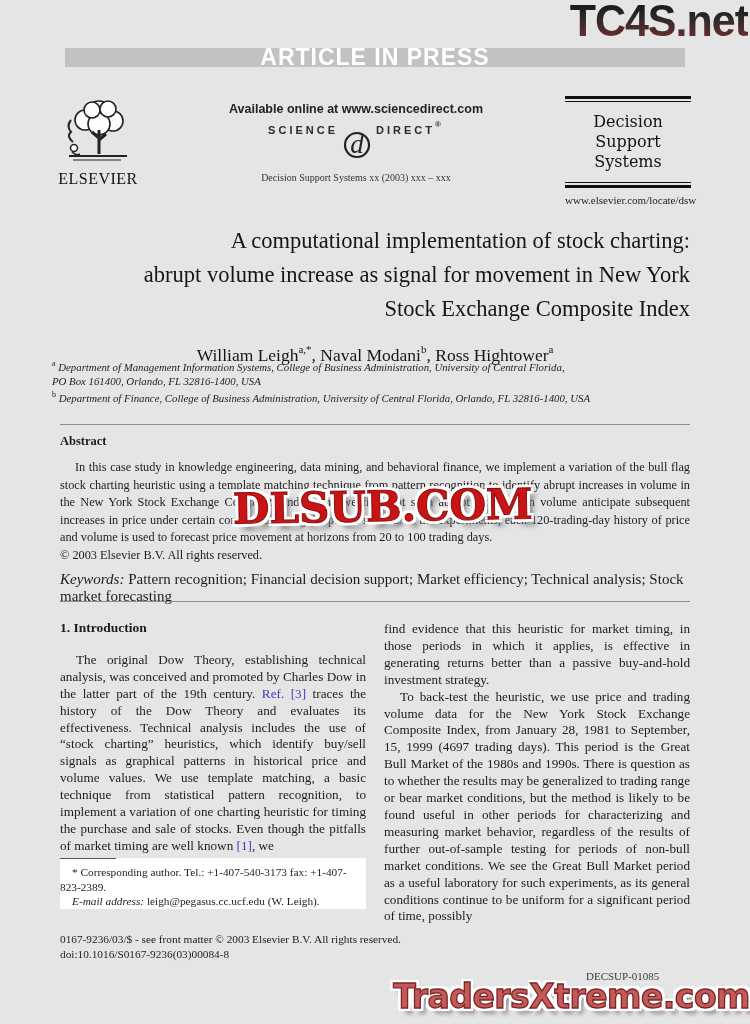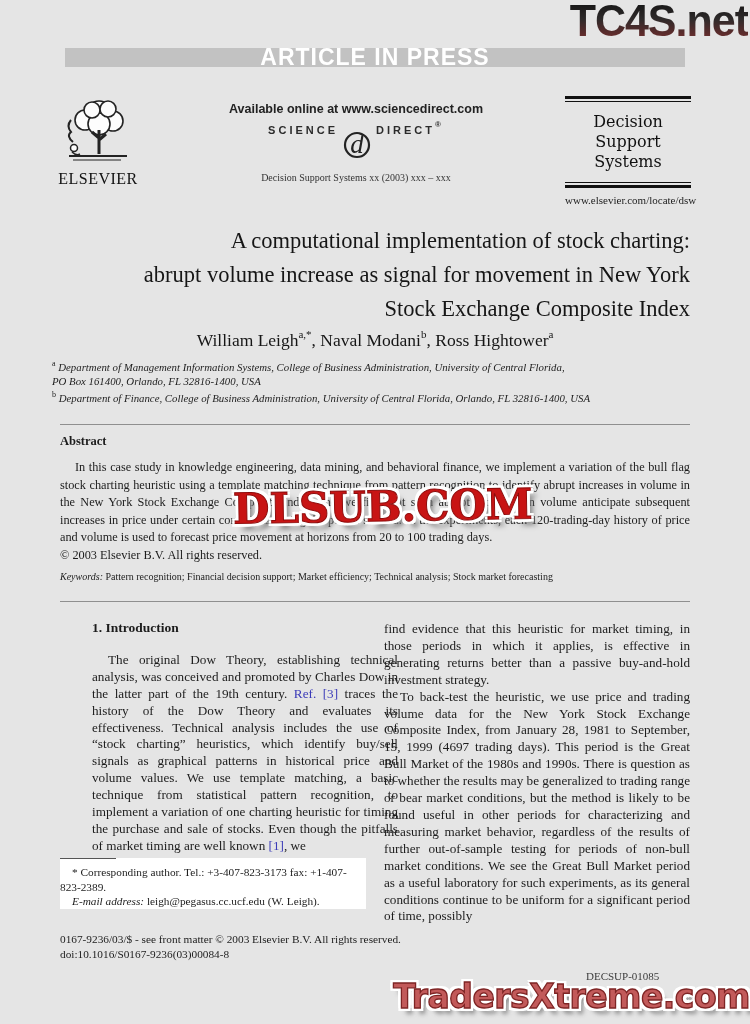--- a/index.html
+++ b/index.html
@@ -46,44 +46,44 @@
   .jbox .rule-thin{height:1px;background:#111;margin-top:2px;}
   .jbox .rule-thin2{height:1px;background:#111;}
   .jbox .rule-thick2{height:3px;background:#111;margin-top:2px;}
   .jbox .jname{font-family:"DejaVu Serif",serif;font-size:16px;line-height:20px;color:#111;
     margin:10px 0 10px 0;}
   .jbox .jurl{font-size:11px;color:#222;margin-top:6px;}
 
   
   .title{position:absolute;left:60px;top:224px;width:630px;text-align:right;
     font-size:22.5px;line-height:34px;color:#161616;}
-  .authors{position:absolute;left:60px;top:329px;width:630px;text-align:center;
+  .authors{position:absolute;left:60px;top:344px;width:630px;text-align:center;
     font-size:17.5px;color:#161616;}
   .authors sup{font-size:11px;position:relative;top:-1px;}
   .affils{position:absolute;left:52px;top:357px;width:630px;text-align:left;
     font-style:italic;font-size:10.8px;line-height:14px;color:#222;}
   .affils sup{font-style:normal;font-size:8px;}
 
   
   .hrule{position:absolute;left:60px;width:630px;height:1px;background:#8f8f8f;}
   .hr1{top:424px;} .hr2{top:601px;}
 
   
   .abs-head{position:absolute;left:60px;top:434px;font-size:12.5px;font-weight:bold;}
   .abs-body{position:absolute;left:60px;top:459px;width:630px;font-size:12.3px;
     line-height:17.6px;text-align:justify;color:#1c1c1c;}
   .abs-body p{margin:0;text-indent:15px;}
   .abs-copy{margin-top:0;}
-  .keywords{position:absolute;left:60px;top:571px;width:630px;font-size:10px;color:#1c1c1c;}
+  .keywords{position:absolute;left:60px;top:571px;width:630px;font-size:15px;color:#1c1c1c;}
   .keywords .kw-label{font-style:italic;}
 
   
   .col{position:absolute;top:618px;width:306px;font-size:13.2px;line-height:16.9px;
     text-align:justify;color:#1c1c1c;hyphens:auto;-webkit-hyphens:auto;}
-  .col-left{left:60px;margin-left:32px;}
+  .col-left{left:60px;}
   .col-right{left:384px;top:621px;}
   .sec-head{font-size:13.5px;font-weight:bold;margin:2px 0 15px 0;text-align:left;}
   .col p{margin:0;}
   .col p.indent{text-indent:16px;}
   .link{color:#3a3ab8;cursor:pointer;}
 
   
   .footnote{position:absolute;left:60px;top:858px;width:306px;background:#fff;
     font-size:11.3px;line-height:14.6px;color:#1c1c1c;z-index:6;}
   .fn-rule{width:56px;height:1px;background:#555;margin-bottom:6px;}
@@ -188,21 +188,21 @@
     <p class="indent" id="intro-para"><span>The original Dow Theory, establishing technical analysis, was conceived and promoted by Charles Dow in the latter part of the 19th century. </span><span class="link">Ref. [3]</span><span> traces the history of the Dow Theory and evaluates its effectiveness. Technical analysis includes the use of “stock charting” heuristics, which identify buy/sell signals as graphical patterns in historical price and volume values. We use template matching, a basic technique from statistical pattern recognition, to implement a variation of one charting heuristic for timing the purchase and sale of stocks. Even though the pitfalls of market timing are well known </span><span class="link">[1]</span><span>, we</span></p>
   </div>
 
   <div class="col col-right">
     <p>find evidence that this heuristic for market timing, in those periods in which it applies, is effective in generating returns better than a passive buy-and-hold investment strategy.</p>
     <p class="indent">To back-test the heuristic, we use price and trading volume data for the New York Stock Exchange Composite Index, from January 28, 1981 to September, 15, 1999 (4697 trading days). This period is the Great Bull Market of the 1980s and 1990s. There is question as to whether the results may be generalized to trading range or bear market conditions, but the method is likely to be found useful in other periods for characterizing and measuring market behavior, regardless of the results of further out-of-sample testing for periods of non-bull market conditions. We see the Great Bull Market period as a useful laboratory for such experiments, as its general conditions continue to be uniform for a significant period of time, possibly</p>
   </div>
 
   <div class="footnote">
     <div class="fn-rule"></div>
-    <p class="fn1">* Corresponding author. Tel.: +3-407-823-3173 fax: +1-407-823-2389.</p>
+    <p class="fn1">* Corresponding author. Tel.: +1-407-540-3173 fax: +1-407-823-2389.</p>
     <p class="fn2">
       <span class="em-label">E-mail address:</span><span> leigh@pegasus.cc.ucf.edu (W. Leigh).</span>
     </p>
   </div>
 
   <div class="bottom-lines">
     <div>0167-9236/03/$ - see front matter © 2003 Elsevier B.V. All rights reserved.</div>
     <div>doi:10.1016/S0167-9236(03)00084-8</div>
   </div>
   <div class="decsup">DECSUP-01085</div>

